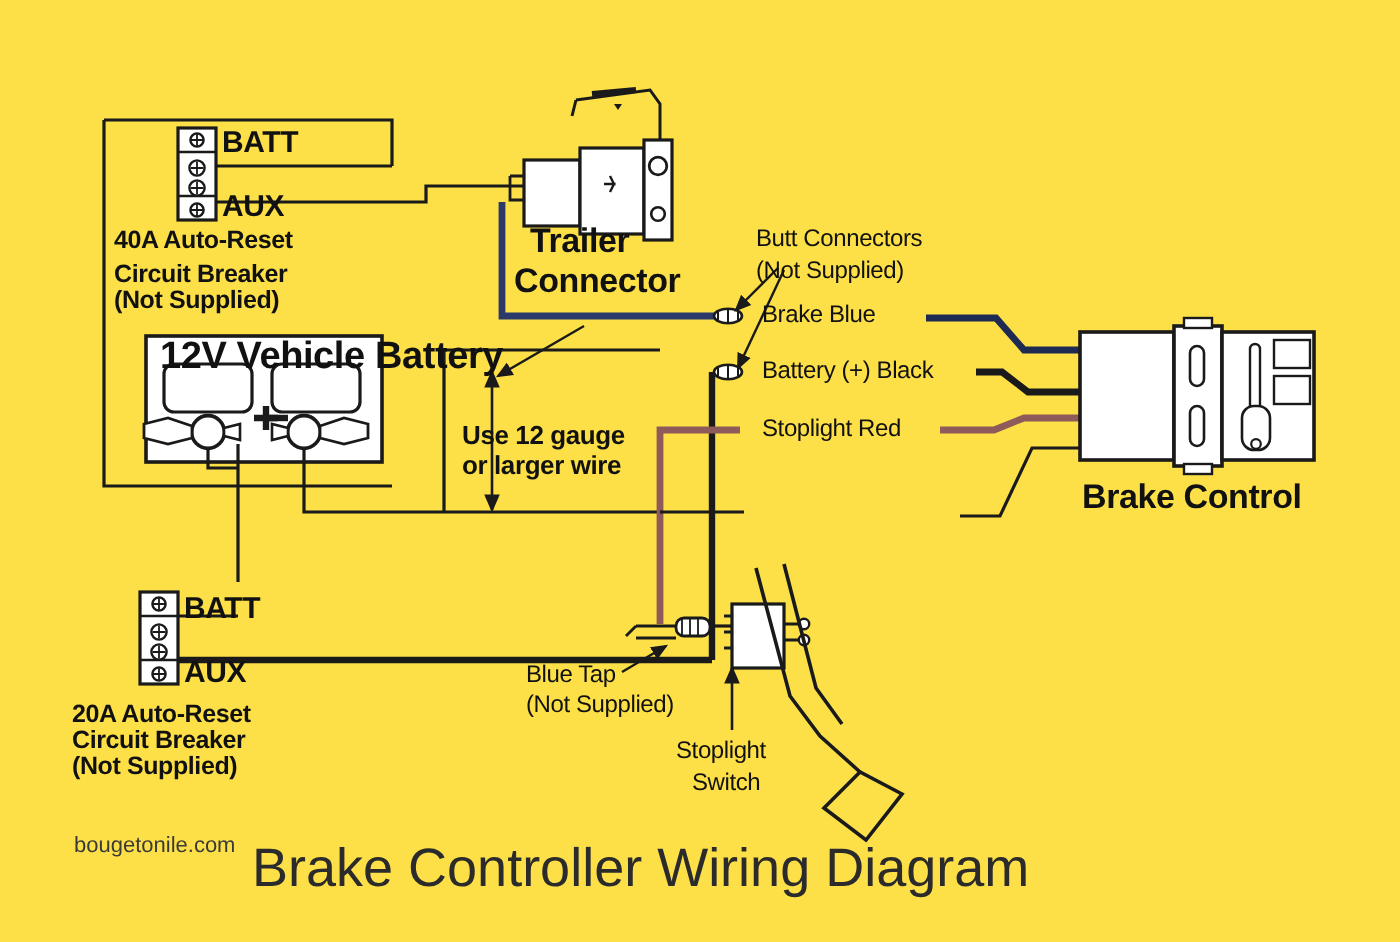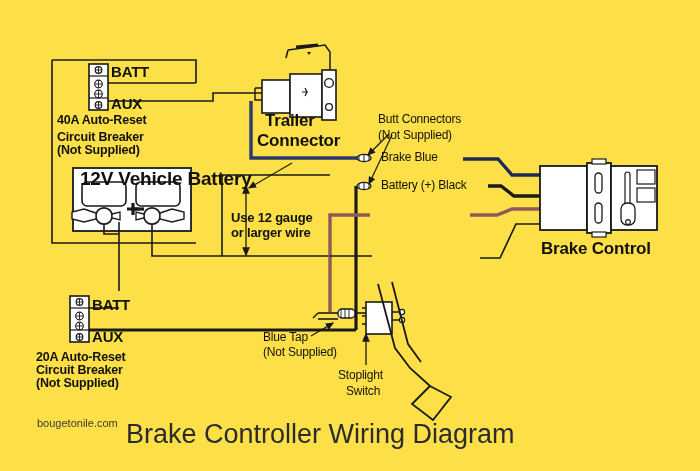--- a/index.html
+++ b/index.html
@@ -314,20 +314,21 @@
   <div class="lbl lbl-big" style="left:257px; top:132px;">Connector</div>
 
   <div class="lbl lbl-gauge" style="left:231px; top:211px;">Use 12 gauge</div>
   <div class="lbl lbl-gauge" style="left:231px; top:226px;">or larger wire</div>
 
   <div class="lbl lbl-wire" style="left:378px; top:113px;">Butt Connectors</div>
   <div class="lbl lbl-wire" style="left:378px; top:129px;">(Not Supplied)</div>
 
   <div class="lbl lbl-wire" style="left:381px; top:151px;">Brake Blue</div>
   <div class="lbl lbl-wire" style="left:381px; top:179px;">Battery (+) Black</div>
+  <div class="lbl lbl-wire" style="left:381px; top:208px;">Stoplight Red</div>
 
   <div class="lbl lbl-big" style="left:541px; top:240px;">Brake Control</div>
 
   <div class="lbl lbl-wire" style="left:263px; top:331px;">Blue Tap</div>
   <div class="lbl lbl-wire" style="left:263px; top:346px;">(Not Supplied)</div>
 
   <div class="lbl lbl-wire" style="left:338px; top:369px;">Stoplight</div>
   <div class="lbl lbl-wire" style="left:346px; top:385px;">Switch</div>
 
   <div id="watermark">bougetonile.com</div>

